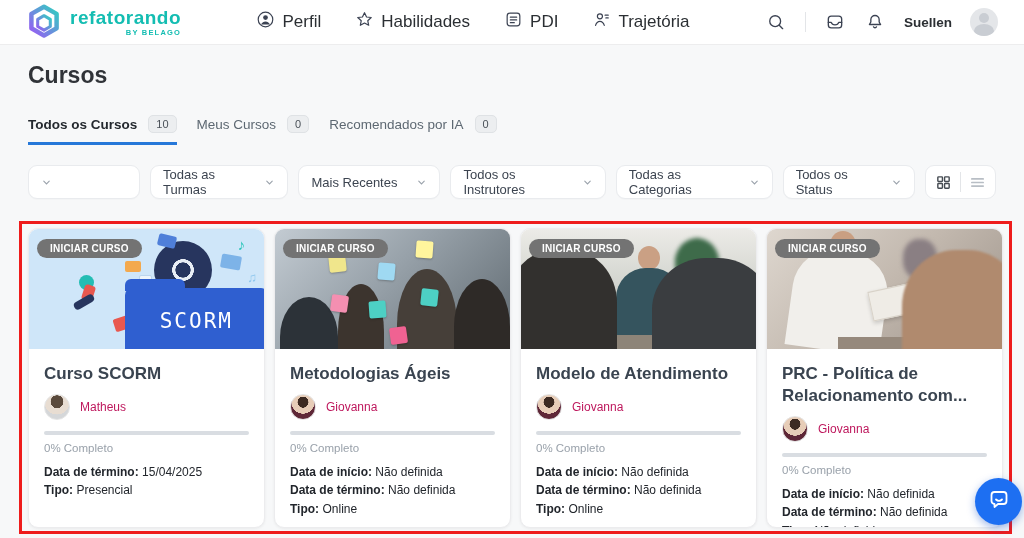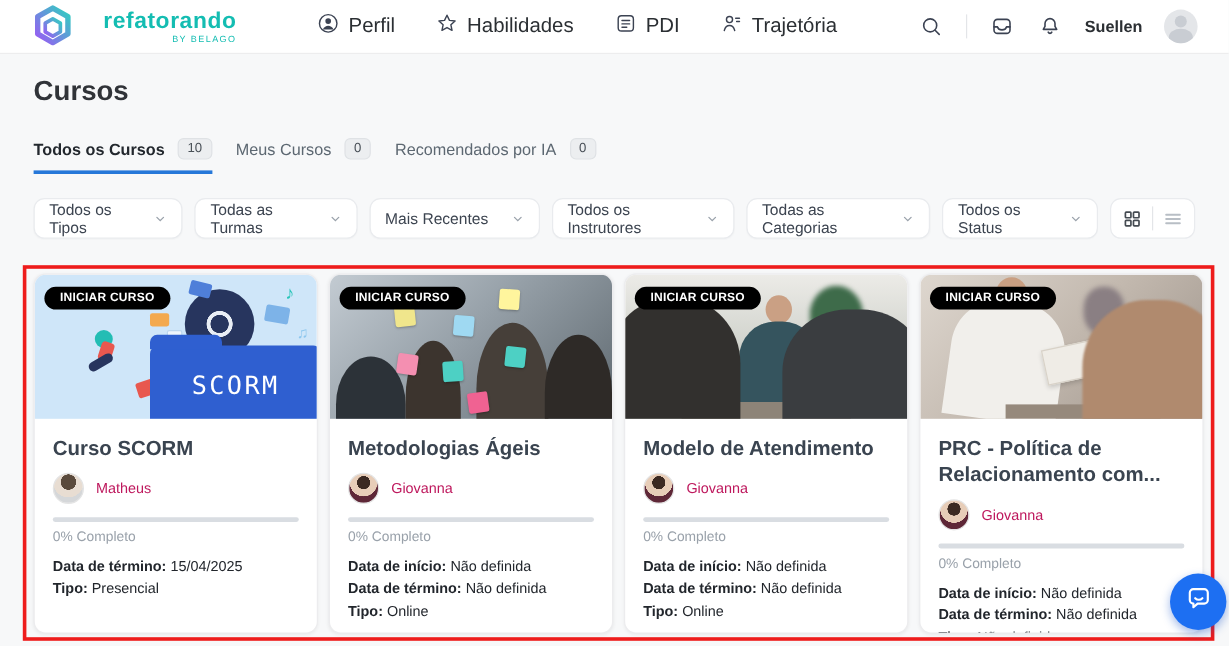--- a/index.html
+++ b/index.html
@@ -1,24 +1,24 @@
 <!DOCTYPE html>
 <html><head>
 <meta charset="utf-8">
 <style>
   * { margin:0; padding:0; box-sizing:border-box; }
   html,body { width:1024px; height:538px; overflow:hidden; }
   body { font-family:"Liberation Sans", sans-serif; background:#f7f8f9; color:#2f3337; position:relative; }
 
   
   .header { height:45px; background:#fff; border-bottom:1px solid #ededee; display:flex; align-items:center; padding:0 26px; }
-  .logo { display:flex; align-items:center; gap:24px; }
+  .logo { display:flex; align-items:center; gap:8px; }
   .logo-txt { display:flex; flex-direction:column; align-items:flex-end; line-height:1; }
   .brand { color:#14bdb2; font-size:19px; font-weight:700; letter-spacing:.5px; }
-  .brand-sub { color:#14bdb2; font-size:7.5px; font-weight:400; letter-spacing:1.2px; margin-top:2px;text-align:center; }
+  .brand-sub { color:#14bdb2; font-size:7.5px; font-weight:700; letter-spacing:1.2px; margin-top:2px;text-align:center; }
   .nav { display:flex; gap:34px; margin:0 auto; }
   .nav-item { display:flex; align-items:center; gap:7px; font-size:17px; color:#2b2f33; cursor:pointer; }
   .nav-item svg, .hdr-ic svg { stroke:#3b4252; }
   .hdr-right { display:flex; align-items:center; gap:18px; }
   .hdr-ic { width:22px; height:22px; display:flex; align-items:center; justify-content:center; cursor:pointer; }
   .vdiv { width:1px; height:20px; background:#e3e5e8; }
   .user-name { font-size:13.5px; color:#2b2f33; font-weight:600; }
   .avatar-lg { width:28px; height:28px; border-radius:50%; background:#e4e6e9; position:relative; overflow:hidden; }
   .avatar-lg::before { content:""; position:absolute; top:5px; left:9px; width:10px; height:10px; border-radius:50%; background:#c9cdd3; }
   .avatar-lg::after { content:""; position:absolute; top:16px; left:4px; width:20px; height:14px; border-radius:50%; background:#c9cdd3; }
@@ -36,21 +36,21 @@
   .filter-btn { background:#fff; border:1px solid #e9ebee; border-radius:9px; height:34px; padding:0 12px; display:flex; align-items:center; justify-content:space-between; gap:10px; font-size:13px; color:#3c4450; cursor:pointer; box-shadow:0 1px 1px rgba(0,0,0,.02); }
   .filter-btn .chev { color:#9aa2ab; display:flex; }
   .view-toggle { background:#fff; border:1px solid #e9ebee; border-radius:9px; height:34px; display:flex; align-items:center; padding:0 9px; gap:8px; }
   .vt-btn { display:flex; align-items:center; cursor:pointer; }
 
   
   .highlight { position:absolute; left:19px; top:221px; width:993px; height:313px; border:3px solid #ee1c1c; background:transparent; }
   .cards { position:absolute; left:28px; top:228px; width:975px; display:grid; grid-template-columns:repeat(4,1fr); gap:9px; }
   .card { background:#fff; border:1px solid #ececee; border-radius:10px; overflow:hidden; box-shadow:0 1px 3px rgba(0,0,0,.06); height:300px; cursor:pointer; }
   .card-img { height:120px; position:relative; overflow:hidden; }
-  .start-badge { position:absolute; top:10px; left:8px; background:#000000; color:#fff; font-size:10px; font-weight:600; padding:4px 13px; border-radius:12px; letter-spacing:.2px; z-index:5; }
+  .start-badge { position:absolute; top:10px; left:8px; background:#737373; color:#fff; font-size:10px; font-weight:600; padding:4px 13px; border-radius:12px; letter-spacing:.2px; z-index:5; }
   .card-body { padding:10px 15px 0; }
   .card-title { font-size:17px; font-weight:700; color:#3a4450; line-height:1.28; margin:4px 0 9px; }
   .instructor { display:flex; align-items:center; gap:10px; margin-bottom:11px; }
   .instructor .name { font-size:12px; color:#be185d; }
   .avatar-sm { width:26px; height:26px; border-radius:50%; border:1px solid #e4e4e4; }
   .av-matheus { background:radial-gradient(circle at 50% 28%, #5a4a3c 0 30%, #e8ddd2 31% 60%, #d5d7d9 61%); }
   .av-giovanna { background:radial-gradient(circle at 50% 30%, #3c2a22 0 26%, #e7cdb8 27% 55%, #5e2737 56%); }
   .progress-track { height:4px; background:#d9dde2; border-radius:3px; margin-bottom:7px; }
   .progress-fill { height:100%; width:0; background:#2678d9; border-radius:3px; }
   .progress-label { font-size:11.5px; color:#99a1aa; margin-bottom:9px; }
@@ -213,21 +213,20 @@
       <span class="count-badge">0</span>
     </div>
     <div class="tab">
       <span>Recomendados por IA</span>
       <span class="count-badge">0</span>
     </div>
   </div>
 
   <div class="filters">
     <div class="filter-btn" style="min-width:112px">
-      <span>Todos os Tipos</span>
       <span class="chev">
           <svg width="11" height="11" viewBox="0 0 24 24" fill="none" stroke="currentColor" stroke-width="2.4" stroke-linecap="round">
             <path d="M6 9l6 6 6-6"></path>
           </svg>
         </span>
     </div>
     <div class="filter-btn" style="min-width:124px">
       <span>Todas as Turmas</span>
       <span class="chev">
           <svg width="11" height="11" viewBox="0 0 24 24" fill="none" stroke="currentColor" stroke-width="2.4" stroke-linecap="round">

